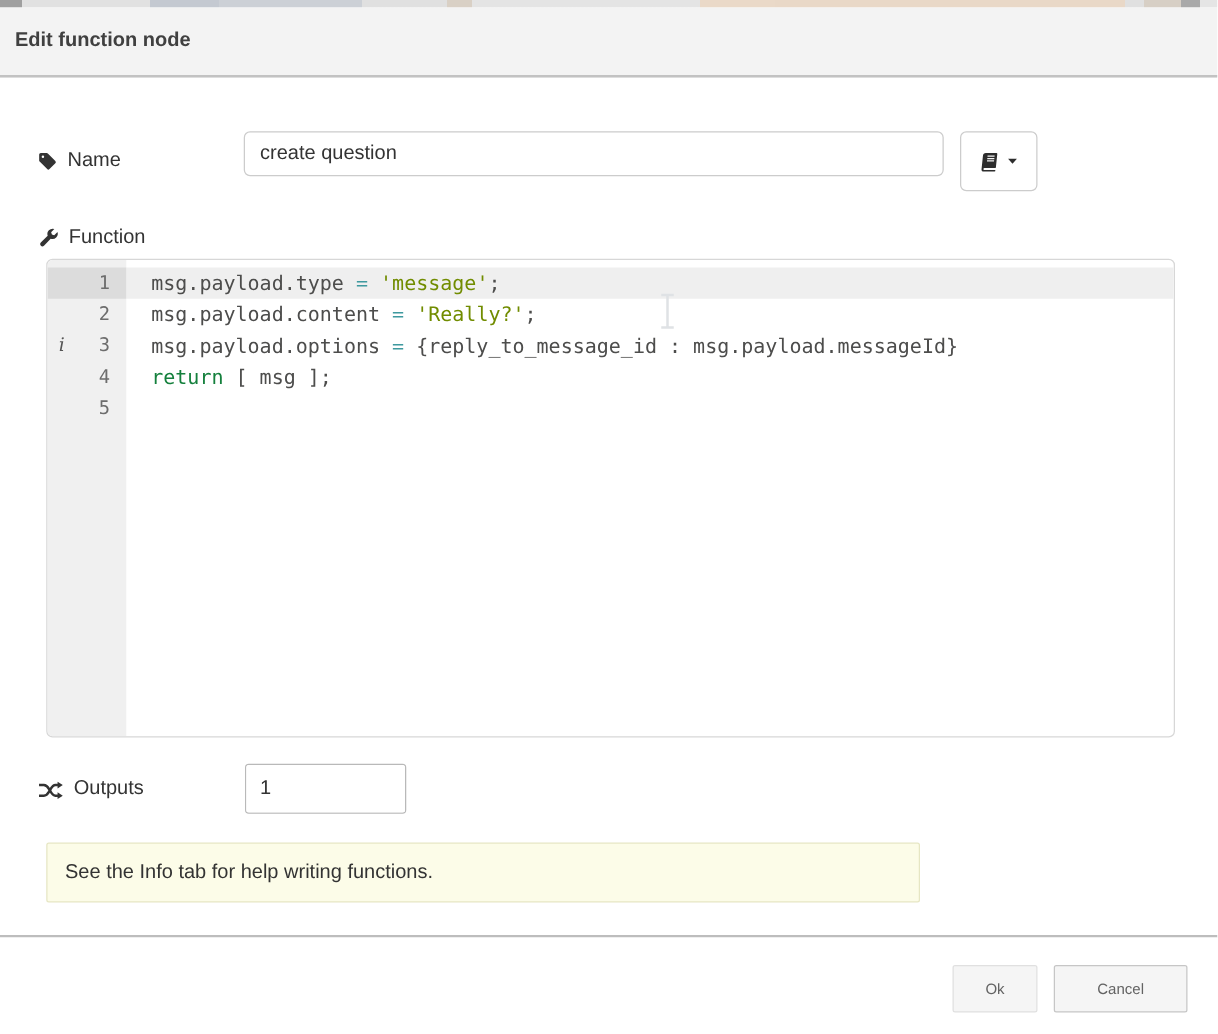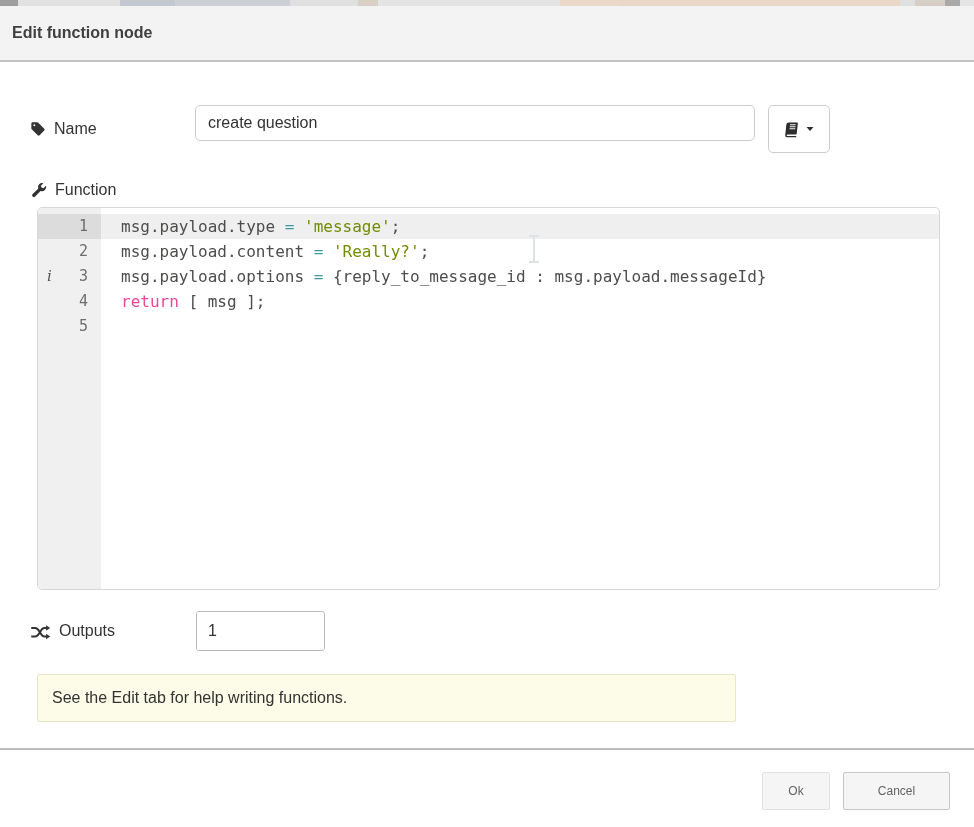--- a/index.html
+++ b/index.html
@@ -37,21 +37,21 @@
     border:1px solid #d7d7d7; border-radius:5px; background:#fff; overflow:hidden;
     font-family:"DejaVu Sans Mono", monospace; font-size:16px; }
   .gutter-bg { position:absolute; left:0; top:0; bottom:0; width:63px; background:#f0f0f0; }
   .code-rows { position:absolute; left:0; top:0; right:0; padding-top:6px; }
   .code-row { display:flex; height:25px; line-height:25px; }
   .gutter-cell { position:relative; flex:0 0 63px; color:#6d6d6d; text-align:right; padding-right:13px; font-size:15px; }
   .gutter-cell .ann { position:absolute; left:9px; top:0; font-family:"DejaVu Serif", serif; font-style:italic; color:#555; font-size:15px; }
   .code-cell { flex:1; padding-left:20px; white-space:pre; color:#4d4d4c; }
   .code-row.active .gutter-cell { background:#dcdcdc; }
   .code-row.active .code-cell { background:#efefef; }
-  .tk-id { color:#4d4d4c; } .tk-str { color:#718c00; } .tk-op { color:#3e999f; } .tk-kw { color:#ec4899; }
+  .tk-id { color:#4d4d4c; } .tk-str { color:#718c00; } .tk-op { color:#3e999f; } .tk-kw { color:#15803d; }
 
   .ibeam { position:absolute; left:488px; top:26px; color:#dfe2e5; }
 
   .outputs-label { left:30px; top:611px; height:40px; }
   .spinner { position:absolute; left:196px; top:611px; width:129px; height:40px;
     border:1px solid #b9b9b9; border-radius:3px; background:#fff; display:flex; overflow:hidden; }
   .spinner-input { flex:1; border:none; outline:none; font-size:16px; color:#333;
     padding-left:11px; font-family:"Liberation Sans", sans-serif; background:#fff; }
 
   .tip-box { position:absolute; left:37px; top:674px; width:699px; height:48px;
@@ -150,21 +150,21 @@
       </svg>
     </span>
     <span>Outputs</span>
   </div>
   <div class="spinner">
     <input class="spinner-input" type="text" value="1" style="">
 
   </div>
 
   <div class="tip-box">
-    <span>See the Edit tab for help writing functions.</span>
+    <span>See the Info tab for help writing functions.</span>
   </div>
 
   <div class="footer-sep"></div>
   <div class="footer">
     <button class="btn btn-ok">Ok</button>
     <button class="btn btn-cancel">Cancel</button>
   </div>
 
 </div>
 

